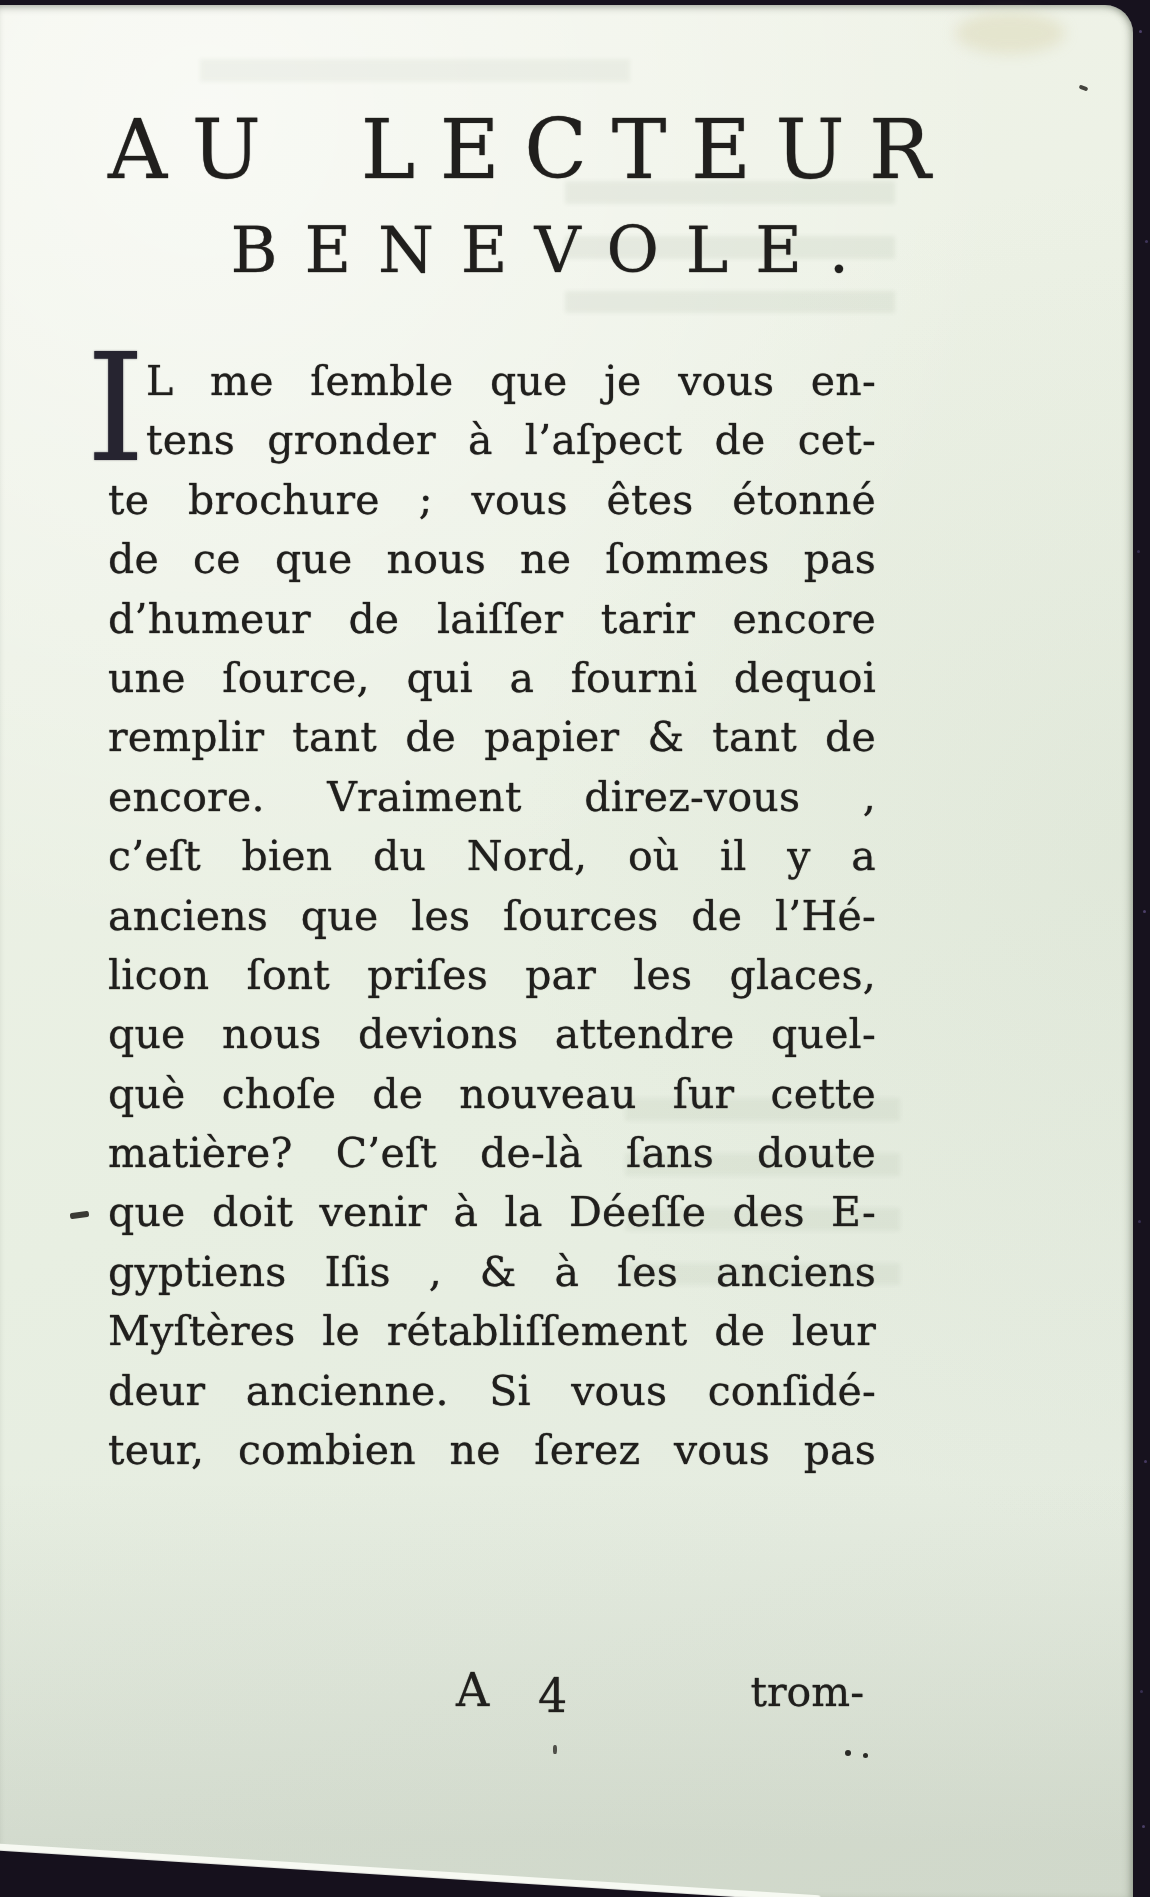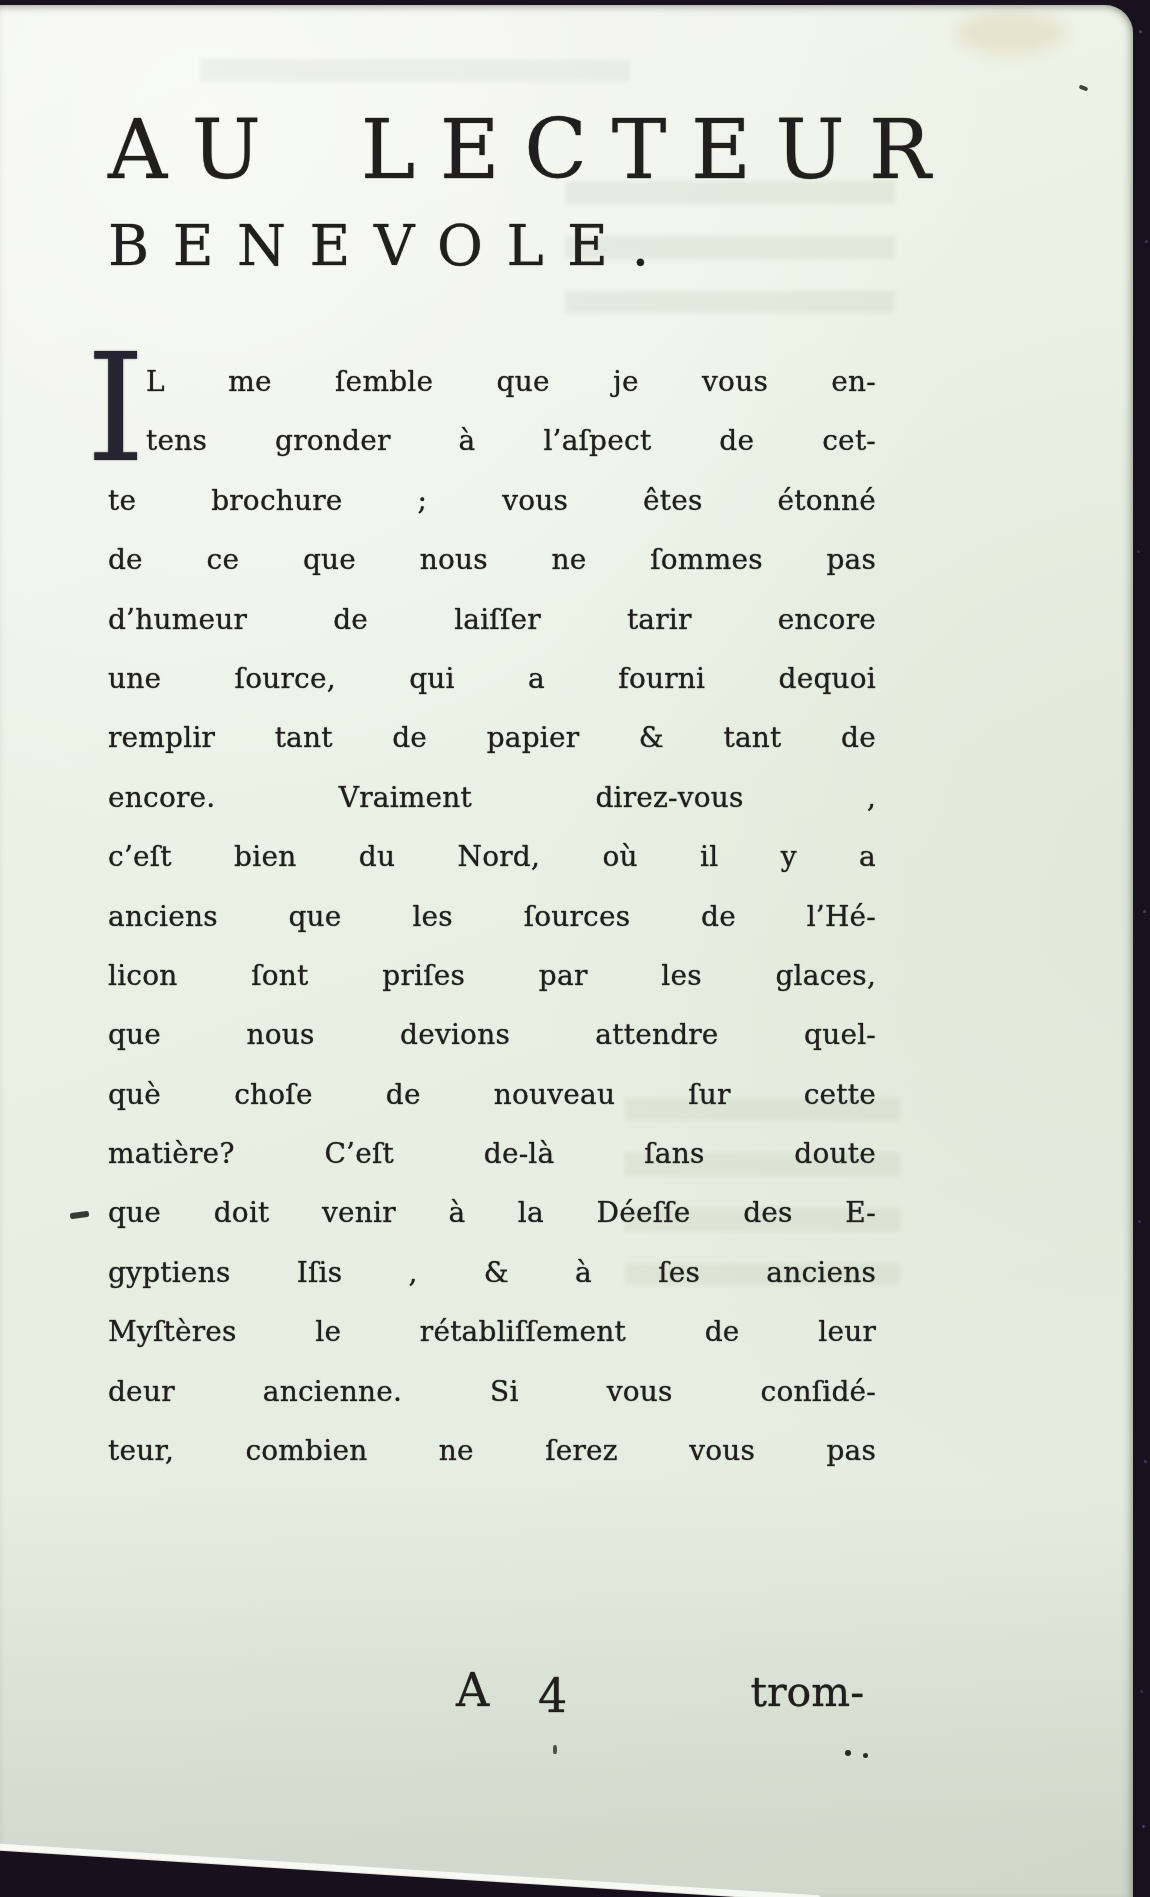--- a/index.html
+++ b/index.html
@@ -41,26 +41,26 @@
   .speck{position:absolute;background:#2a2a26;border-radius:2px;}
   .speck.margin-dash{left:70px;top:1212px;width:19px;height:6px;transform:rotate(-8deg);background:#3a3a34;}
   .speck.d1{left:845px;top:1750px;width:6px;height:6px;border-radius:50%;}
   .speck.d2{left:863px;top:1753px;width:5px;height:5px;border-radius:50%;}
   .speck.d3{left:1079px;top:86px;width:9px;height:4px;transform:rotate(20deg);background:#44443e;}
   .speck.d4{left:553px;top:1745px;width:4px;height:9px;background:#50504a;border-radius:40%;}
   
   .ink{color:#201f1d;text-shadow:0 0 1px rgba(32,30,27,.65);-webkit-text-stroke:.3px rgba(30,28,25,.45);}
   .title1{position:absolute;left:108px;top:73px;width:768px;text-align:center;
     font-size:82px;letter-spacing:.30em;word-spacing:.30em;line-height:1.1;white-space:nowrap;margin-top:32px;}
-  .title2{position:absolute;left:108px;top:215px;width:768px;text-align:left;
-    font-size:56px;letter-spacing:.42em;line-height:1.1;white-space:nowrap;}
+  .title2{position:absolute;left:108px;top:215px;width:768px;text-align:right;
+    font-size:64px;letter-spacing:.42em;line-height:1.1;white-space:nowrap;}
   .textblock{position:absolute;left:108px;top:352px;width:768px;}
   .dropcap{position:absolute;left:-22px;top:-19px;font-size:150px;line-height:1;
     color:#262430;text-shadow:0 0 2px rgba(38,36,48,.6);}
-  .line{height:59.4px;line-height:59.4px;font-size:28px;letter-spacing:.2px;
+  .line{height:59.4px;line-height:59.4px;font-size:41px;letter-spacing:.2px;
     text-align:justify;text-align-last:justify;white-space:normal;}
   .line.indent{padding-left:38px;}
   .foot{position:absolute;left:108px;top:1662px;width:768px;height:62px;}
   .sig-letter{position:absolute;left:348px;top:0;font-size:46px;line-height:56px;}
   .sig-number{position:absolute;left:430px;top:6px;font-size:46px;line-height:56px;}
   .catchword{position:absolute;right:12px;top:2px;font-size:41px;line-height:56px;}
 </style>
 </head>
 <body>
 

